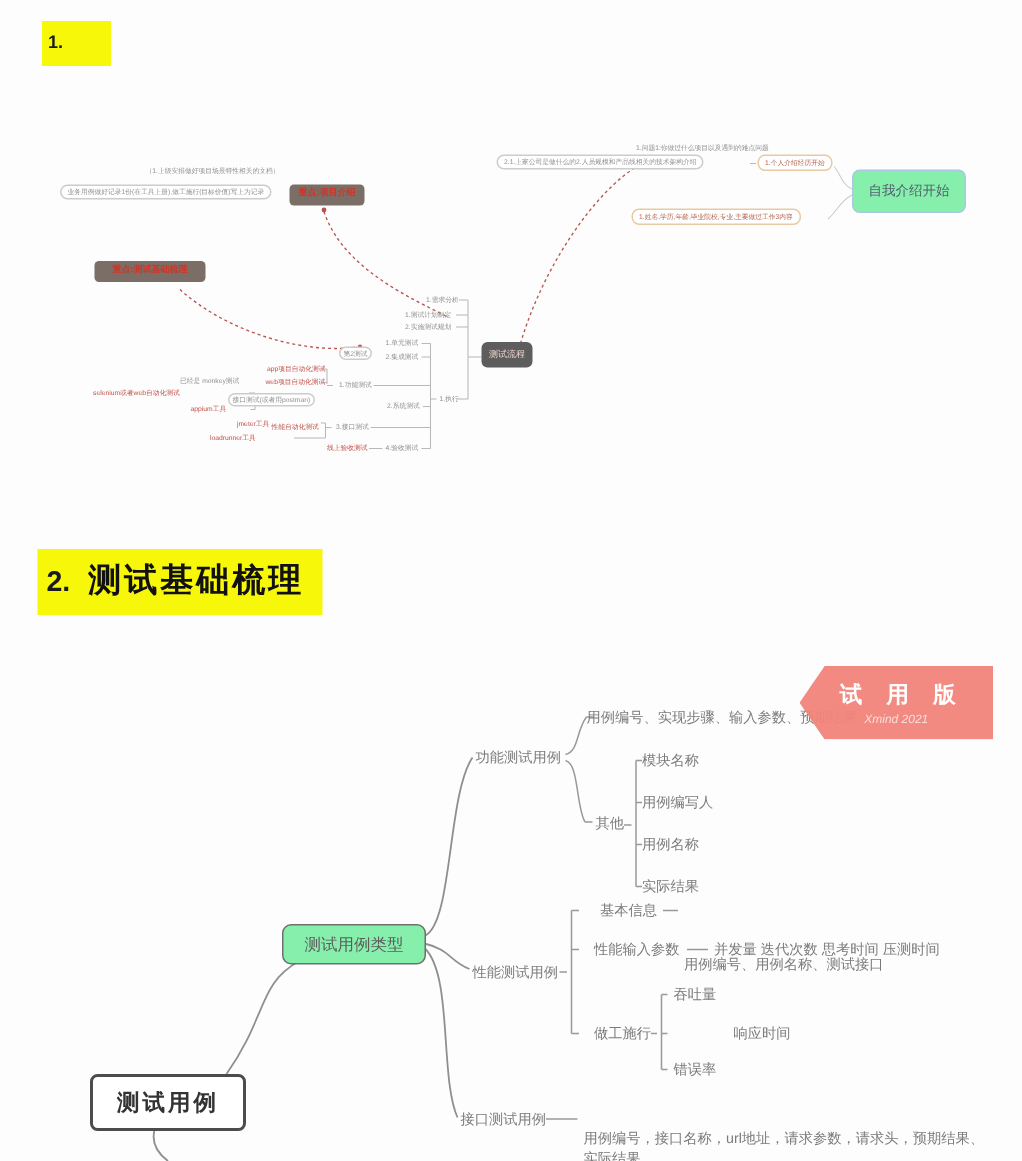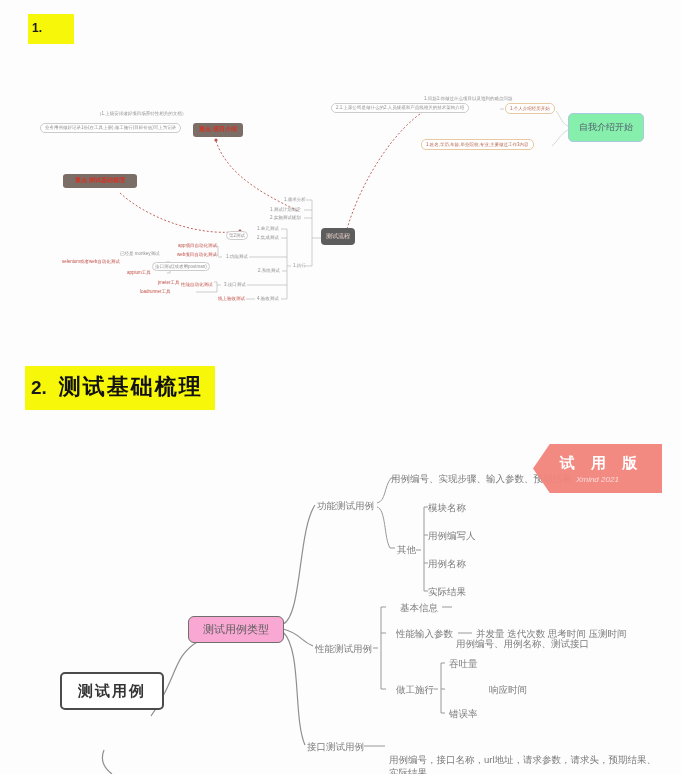--- a/index.html
+++ b/index.html
@@ -17,22 +17,22 @@
   
   .t1{font-size:4.5px;line-height:1.25;color:#909090;z-index:1;}
   .t1r{font-size:4.5px;line-height:1.25;color:#c25048;z-index:1;}
   .nbx{border:0.5px solid #cccccc;border-radius:5px;padding:1px 4px;background:#fff;}
   .obx{border:0.5px solid #e9c9a2;border-radius:5px;padding:1.5px 4px;background:#fff;color:#b5654d;}
   .focusbx{background:#7a6e67;color:#d03527;font-weight:bold;border-radius:3px;text-align:center;font-size:6px;line-height:1.3;padding:3px 4px;z-index:1;}
   .darknode{background:#5d5d5d;color:#f0d6d0;border-radius:4px;font-size:6px;text-align:center;padding:4px 3px;z-index:1;}
   .bluenode{background:#86efac;border:1px solid #aac8e0;border-radius:5px;color:#51606e;font-size:9px;text-align:center;padding:7px 10px;z-index:1;}
   
   .m2{font-size:9.5px;color:#7b7b7b;line-height:1.35;z-index:1;}
-  .rootbx{left:60px;top:672px;width:100px;height:34px;border:2px solid #4c4c4c;border-radius:5px;background:#fff;display:flex;align-items:center;justify-content:center;font-size:15px;font-weight:bold;color:#333;letter-spacing:2px;z-index:1;}
-  .typebx{left:188px;top:616px;width:94px;height:25px;border:1.5px solid #6f6f6f;border-radius:6px;background:#f9a8d4;display:flex;align-items:center;justify-content:center;font-size:11px;color:#5c5c5c;z-index:1;}
+  .rootbx{left:60px;top:716px;width:100px;height:34px;border:2px solid #4c4c4c;border-radius:5px;background:#fff;display:flex;align-items:center;justify-content:center;font-size:15px;font-weight:bold;color:#333;letter-spacing:2px;z-index:1;}
+  .typebx{left:188px;top:616px;width:94px;height:25px;border:1.5px solid #6f6f6f;border-radius:6px;background:#86efac;display:flex;align-items:center;justify-content:center;font-size:11px;color:#5c5c5c;z-index:1;}
   .wrapbox{white-space:normal;width:272px;margin-top:24px;}
   
   .badge{left:533px;top:444px;width:129px;height:49px;background:#f2847c;opacity:.95;clip-path:polygon(0 50%,13% 0,100% 0,100% 100%,13% 100%);display:flex;flex-direction:column;align-items:center;justify-content:center;z-index:3;}
   .badge .bt{color:#ffffff;font-weight:bold;font-size:15px;letter-spacing:6px;margin-left:8px;}
   .badge .bs{color:rgba(255,255,255,.7);font-style:italic;font-size:8px;margin-top:2px;margin-left:0;}
 </style>
 </head>
 <body>
 
 <div class="page">

